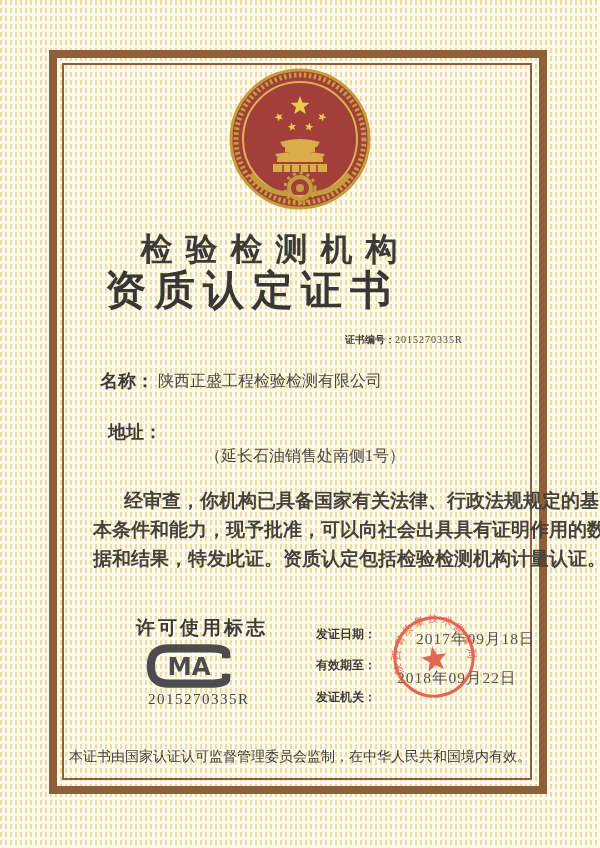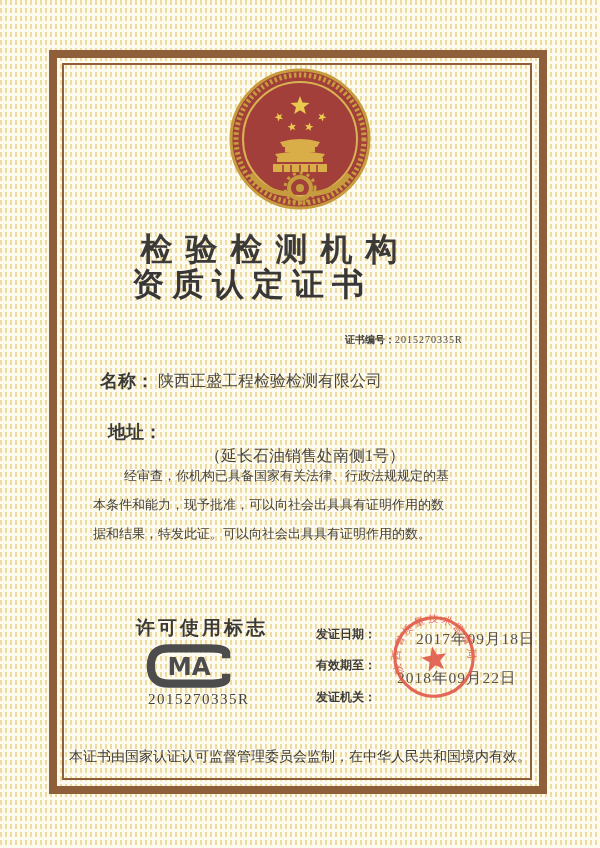--- a/index.html
+++ b/index.html
@@ -17,32 +17,32 @@
   }
   .inner-frame{
     position:absolute;left:62px;top:63px;width:470px;height:717px;
     border:2px solid #8e5f39;box-sizing:border-box;
   }
   .abs{position:absolute;}
   .emblem{left:225px;top:66px;}
   .title1{left:0;width:538px;top:228px;text-align:center;
     font-size:32px;font-weight:700;color:#3c3a37;letter-spacing:13px;text-indent:13px;}
   .title2{left:0;width:496px;top:263px;text-align:center;
-    font-size:32px;font-weight:700;color:#393735;letter-spacing:8px;text-indent:8px;}
+    font-size:41px;font-weight:700;color:#393735;letter-spacing:8px;text-indent:8px;}
   .certno{left:345px;top:333px;font-size:10px;color:#45423c;white-space:nowrap;}
   .certno .lab{font-weight:700;color:#3c3a37;}
   .certno .val{letter-spacing:1px;}
   .field-label{font-size:18px;font-weight:700;color:#3c3a37;white-space:nowrap;}
   .field-value{font-size:16px;color:#4a463f;white-space:nowrap;}
   .name-label{left:100px;top:369px;}
   .name-value{left:158px;top:371px;}
   .addr-label{left:108px;top:420px;}
   .addr-line1{left:158px;top:419px;}
   .addr-line2{left:158px;top:446px;margin-left:47px;}
-  .para{left:93px;top:461px;width:440px;font-size:13px;color:#45423c;}
+  .para{left:93px;top:486px;width:440px;font-size:19px;color:#45423c;font-weight:bold;}
   .para .pline{line-height:29px;white-space:nowrap;}
   .para .pline.first{text-indent:31px;}
   .mark-label{left:136px;top:615px;font-size:19px;font-weight:700;color:#3c3a37;letter-spacing:3px;}
   .cma{left:145px;top:642px;}
   .mark-number{left:148px;top:691px;font-size:15px;color:#45423c;letter-spacing:1.5px;}
   .issue-label{left:306px;font-size:12px;font-weight:700;color:#3c3a37;white-space:nowrap;margin-left:10px;}
   .issue-value{font-size:15.5px;color:#56514a;white-space:nowrap;letter-spacing:1px;}
   .row-issue{top:626px;}
   .row-valid{top:657px;}
   .row-auth{top:689px;}
@@ -102,21 +102,21 @@
 
   <div class="abs field-label name-label">名称：</div>
   <div class="abs field-value name-value">陕西正盛工程检验检测有限公司</div>
 
   <div class="abs field-label addr-label">地址：</div>
   <div class="abs field-value addr-line2">（延长石油销售处南侧1号）</div>
 
   <div class="abs para">
     <div class="pline first">经审查，你机构已具备国家有关法律、行政法规规定的基</div>
     <div class="pline">本条件和能力，现予批准，可以向社会出具具有证明作用的数</div>
-    <div class="pline">据和结果，特发此证。可以向社会出具具有证明作用的数。</div>
+    <div class="pline">据和结果，特发此证。资质认定包括检验检测机构计量认证。</div>
   </div>
 
   <div class="abs mark-label">许可使用标志</div>
 
   <svg class="abs cma" width="88" height="48" viewBox="0 0 90 48">
     <path d="M83,16 L83,11 C83,7.5 76,6 66,6 L25,6 C10,6 6,13 6,24 C6,35 10,42 25,42 L66,42 C76,42 83,40.5 83,37 L83,32" fill="none" stroke="#4c4c4c" stroke-width="8.5"></path>
     <text x="45" y="33" text-anchor="middle" font-size="25" font-weight="bold" font-family="DejaVu Sans, sans-serif" fill="#4c4c4c">MA</text>
   </svg>
 
   <div class="abs mark-number">2015270335R</div>

